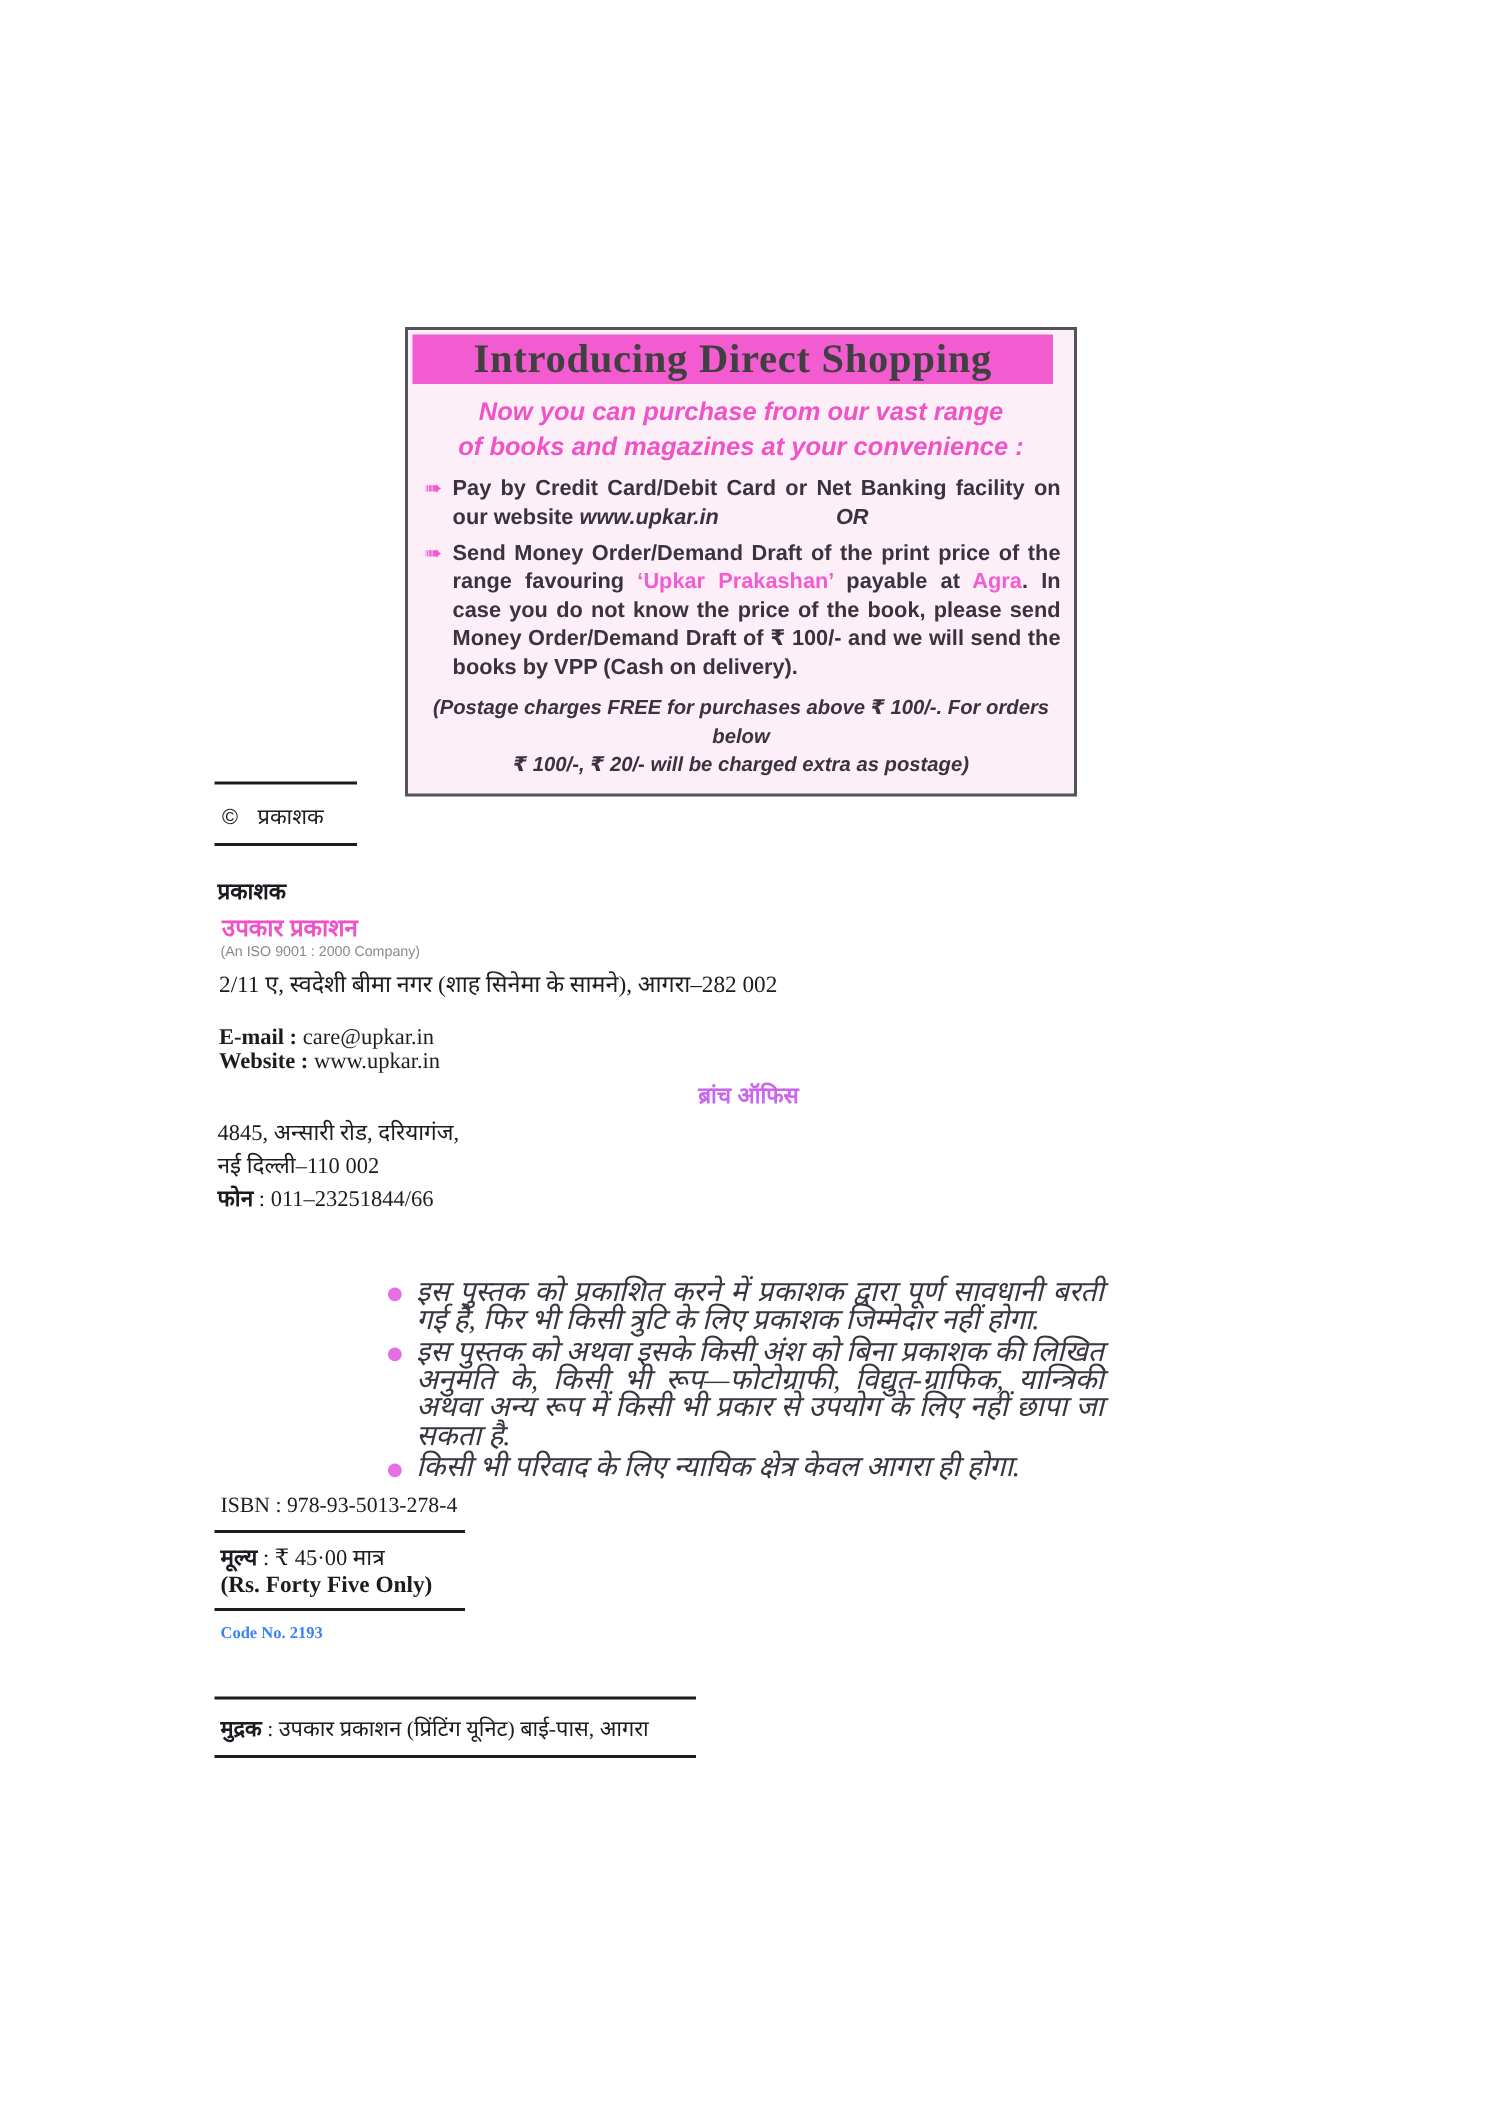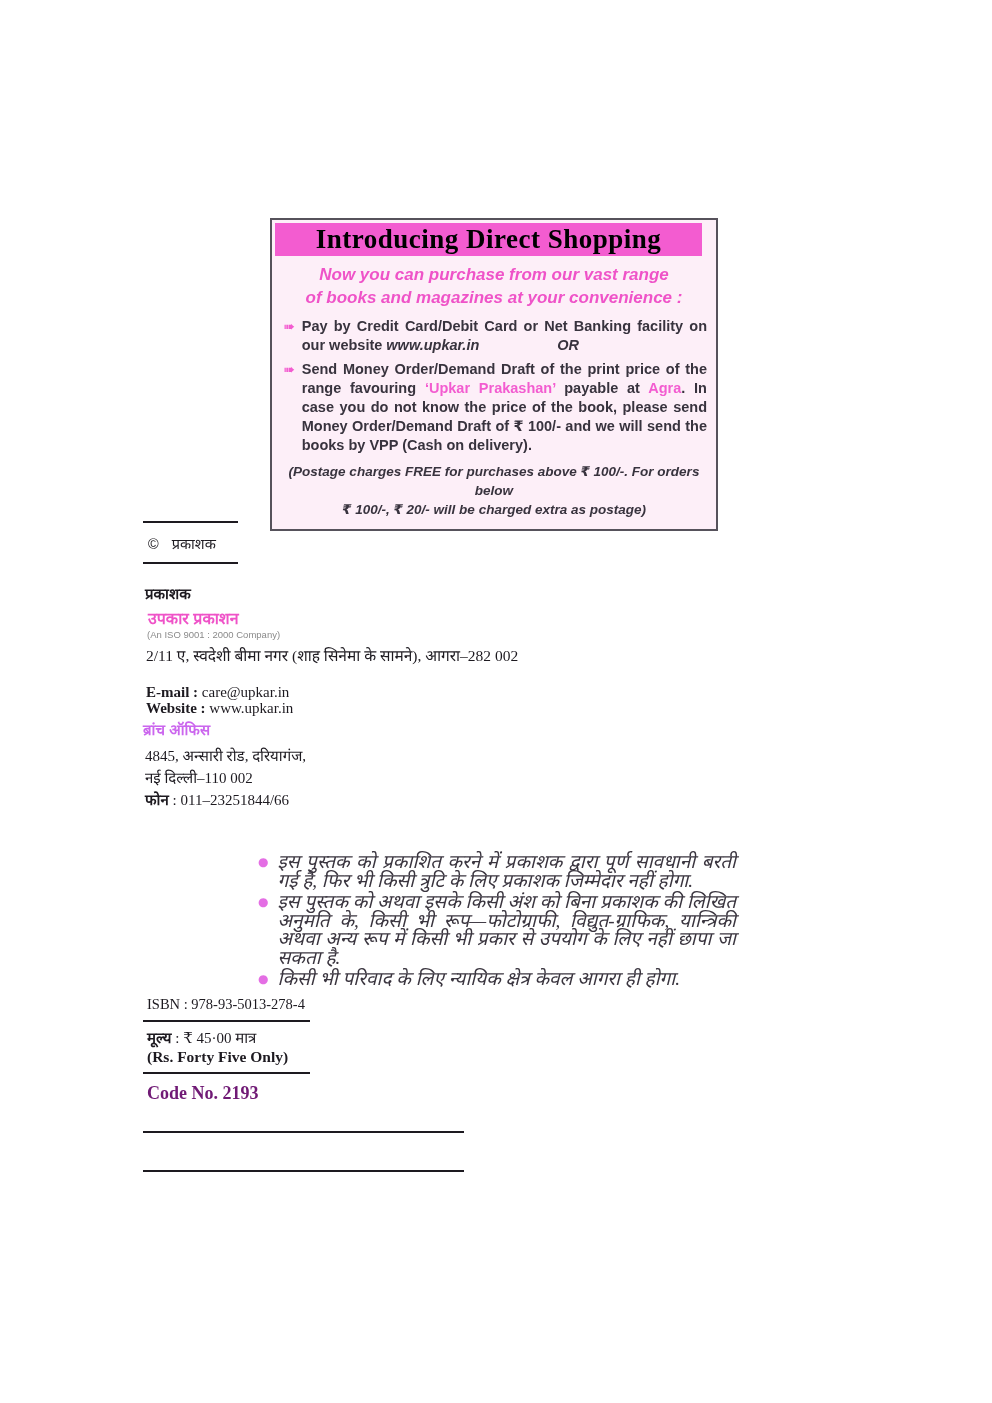--- a/index.html
+++ b/index.html
@@ -8,21 +8,21 @@
     position:relative; width:992px; height:1403px; background:#ffffff;
     font-family:"Liberation Serif","DejaVu Serif","DejaVu Sans",serif;
     color:#1d1a20; overflow:hidden;
   }
   
   .promo-box {
     position:absolute; left:270px; top:218px; width:448px;
     background:#fdeff8; border:2px solid #56525b; padding-bottom:10px;
   }
   .promo-title {
-    margin:3px 14px 0 3px; background:#f35cd0; color:#000000;
+    margin:3px 14px 0 3px; background:#f35cd0; color:#404040;
     font-family:"Liberation Serif","DejaVu Serif",serif; font-weight:bold;
     font-size:27px; line-height:33px; text-align:center; letter-spacing:0.5px;
   }
   .promo-sub {
     margin-top:7px; text-align:center; color:#ef53c8;
     font-family:"Liberation Sans","DejaVu Sans",sans-serif;
     font-weight:bold; font-style:italic; font-size:17px; line-height:23px;
   }
   .promo-bullets { margin:8px 9px 0 11px; }
   .bullet-row { display:flex; gap:7px; margin-bottom:5px; }
@@ -54,40 +54,40 @@
   .pub-heading { left:145px; top:583px; font-family:"Liberation Sans","DejaVu Sans",sans-serif; font-weight:bold; font-size:15px; }
   .pub-name   { left:148px; top:607px; font-family:"Liberation Sans","DejaVu Sans",sans-serif; font-weight:bold; font-size:16px; color:#ef53c8; }
   .pub-iso    { left:147px; top:629px; font-family:"Liberation Sans","DejaVu Sans",sans-serif; font-size:9.5px; color:#8a8a8a;text-align:right; }
   .pub-address{ left:146px; top:644px; font-size:15.5px; }
   .pub-phone  { left:146px; top:666px; font-size:15px; }
   .pub-email  { left:146px; top:684px; font-size:15px; }
   .pub-website{ left:146px; top:700px; font-size:15px; }
   .bold { font-weight:bold; }
   
   .branch-heading {
-    left:143px; top:719px; width:712px; text-align:left;
+    left:143px; top:719px; width:712px; text-align:center;
     font-family:"Liberation Sans","DejaVu Sans",sans-serif;
     font-weight:bold; font-size:15px; color:#cb66ee;
   }
   .branch-col { font-size:15px; line-height:22px; }
   .branch-left  { left:145px; top:745px; }
   .branch-right { left:510px; top:745px; }
   
   .disclaimers { left:258px; top:853px; width:478px; }
   .disc-row { display:flex; gap:9px; margin-bottom:3px; }
   .dot-icon { flex:0 0 auto; color:#e46ee4; font-size:12px; line-height:18.5px; font-family:"DejaVu Sans",sans-serif; }
   .disc-text { font-style:italic; font-size:19px; line-height:18.5px; text-align:justify; color:#3a353f; }
   
   .isbn   { left:147px; top:996px;  font-size:14.5px; }
   .rule   { border-top:2px solid #1d1a20; height:0; }
   .rule-a { left:143px; top:1020px; width:167px; }
   .price  { left:147px; top:1027px; font-size:15px; }
   .price-words { left:147px; top:1048px; font-size:15.5px; font-weight:bold; }
   .rule-b { left:143px; top:1072px; width:167px; }
-  .code   { left:147px; top:1083px; font-size:18px; font-weight:bold; color:#701a75;text-align:center; }
+  .code   { left:147px; top:1083px; font-size:11px; font-weight:bold; color:#3b82f6;text-align:center; }
   .rule-c { left:143px; top:1131px; width:321px; }
   .printer{ left:147px; top:1141px; font-size:14.5px; }
   .rule-d { left:143px; top:1170px; width:321px; }
 </style>
 </head>
 <body>
 
 <div class="page">
 
   <div class="promo-box">
@@ -151,15 +151,18 @@
 
   <div class="abs isbn">ISBN : 978-93-5013-278-4</div>
   <div class="abs rule rule-a"></div>
   <div class="abs price">
     <span class="bold">मूल्य</span><span> : ₹ 45·00 मात्र</span>
   </div>
   <div class="abs price-words">(Rs. Forty Five Only)</div>
   <div class="abs rule rule-b"></div>
   <div class="abs code">Code No. 2193</div>
   <div class="abs rule rule-c"></div>
+  <div class="abs printer">
+    <span class="bold">मुद्रक</span><span> : उपकार प्रकाशन (प्रिंटिंग यूनिट) बाई-पास, आगरा</span>
+  </div>
   <div class="abs rule rule-d"></div>
 
 </div>
 
 </body></html>

